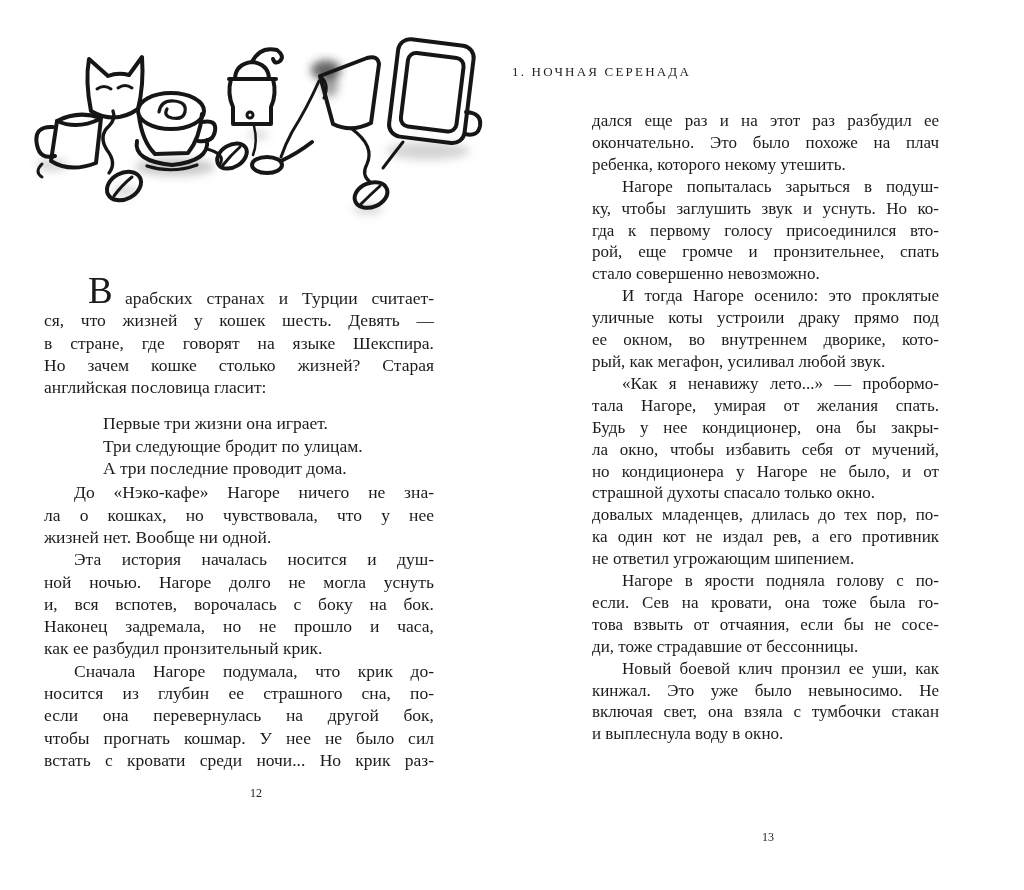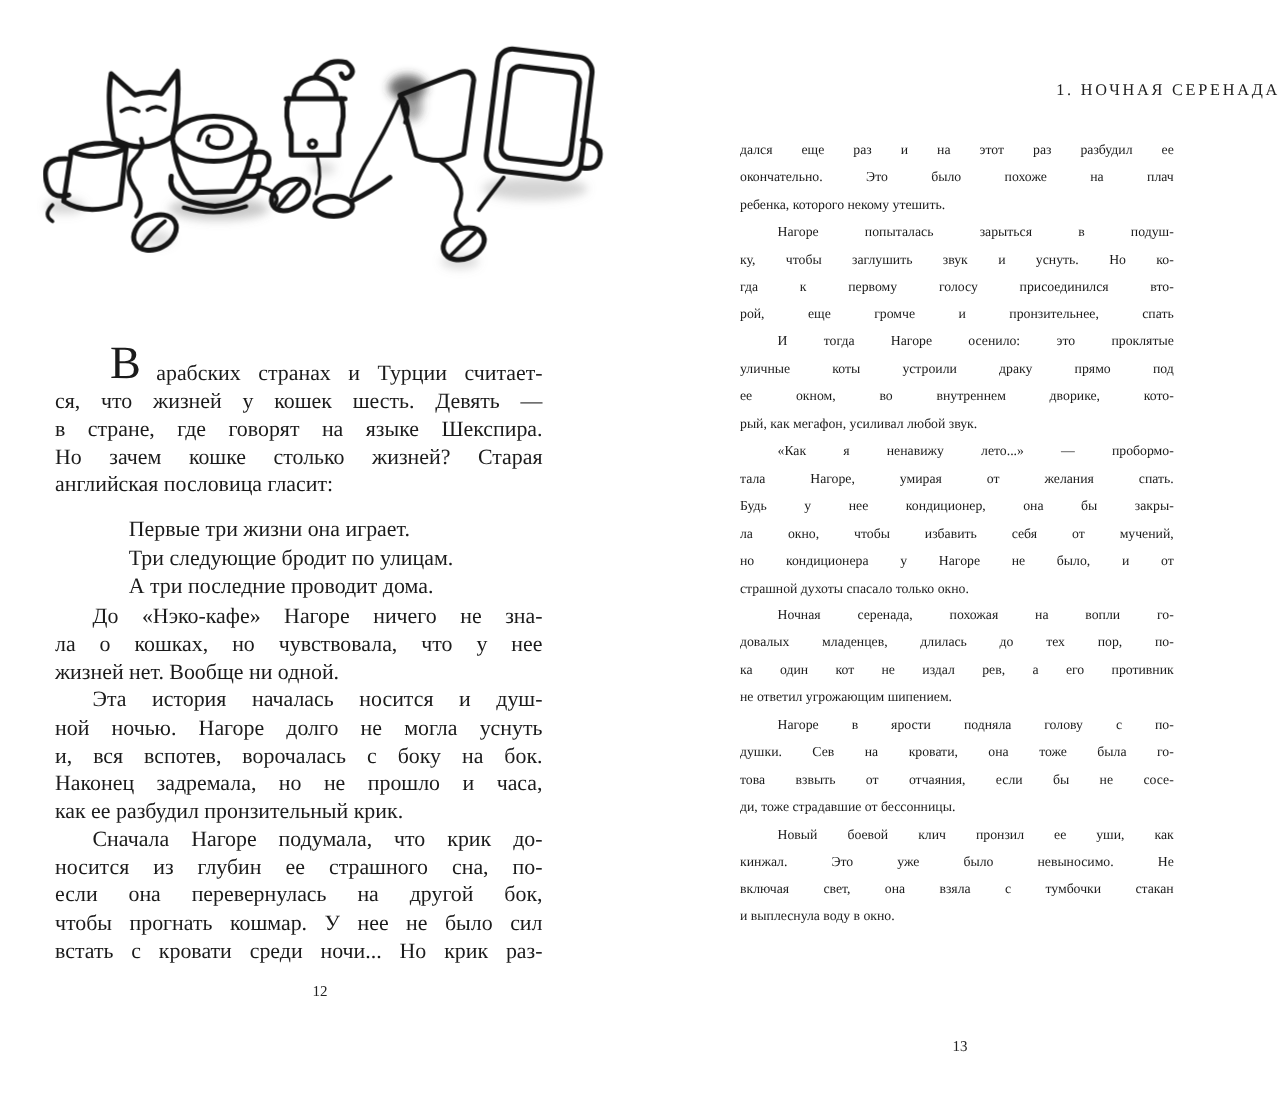--- a/index.html
+++ b/index.html
@@ -14,39 +14,39 @@
   }
   .page { position:absolute; top:0; height:100%; }
   .page-left  { left:0;   width:512px; }
   .page-right { left:512px; width:512px; }
 
   .illustration { position:absolute; left:30px; top:14px; width:488px; height:224px; }
   .illustration svg { width:100%; height:100%; }
 
   .text-block { position:absolute; }
   .page-left  .text-block { left:44px; top:287px; width:390px; font-size:17.5px; line-height:22.3px; }
-  .page-right .text-block { left:80px; top:110px; width:347px; font-size:11px; line-height:21.9px; }
+  .page-right .text-block { left:80px; top:110px; width:347px; font-size:17px; line-height:21.9px; }
 
   .line { text-align: justify; text-align-last: justify; }
   .line.last { text-align-last: left; }
   .para.full-last .line.last { text-align-last: justify; }
   .para.indent .line.first { text-indent: 30px; }
 
   .para.opening .line.first { padding-left: 81px; }
   .initial {
     position:absolute; left:44px; top:-15px;
     font-size:37px; line-height:37px; letter-spacing:1px;
   }
 
   .verse { margin:14px 0 2px 59px; }
   .verse .line { text-align:left; text-align-last:left; }
 
   .chapter-header {
     position:absolute; top:64px; left:0; width:100%;
-    text-align:right;
+    text-align:left;
     font-size:13px; letter-spacing:2.2px;
     color:#222;
   }
   .pagenum {
     position:absolute; left:0; width:100%;
     text-align:center; font-size:12px; color:#222;
   }
   .page-left  .pagenum { top:786px; }
   .page-right .pagenum { top:787px;margin-top:43px; }
 </style>
@@ -197,44 +197,44 @@
       <div class="para">
           <div class="line first">дался еще раз и на этот раз разбудил ее</div>
           <div class="line">окончательно. Это было похоже на плач</div>
           <div class="line last">ребенка, которого некому утешить.</div>
         </div>
       <div class="para indent">
           <div class="line first">Нагоре попыталась зарыться в подуш-</div>
           <div class="line">ку, чтобы заглушить звук и уснуть. Но ко-</div>
           <div class="line">гда к первому голосу присоединился вто-</div>
           <div class="line">рой, еще громче и пронзительнее, спать</div>
+          <div class="line last">стало совершенно невозможно.</div>
         </div>
       <div class="para indent">
           <div class="line first">И тогда Нагоре осенило: это проклятые</div>
           <div class="line">уличные коты устроили драку прямо под</div>
           <div class="line">ее окном, во внутреннем дворике, кото-</div>
           <div class="line last">рый, как мегафон, усиливал любой звук.</div>
         </div>
       <div class="para indent">
           <div class="line first">«Как я ненавижу лето...» — пробормо-</div>
           <div class="line">тала Нагоре, умирая от желания спать.</div>
           <div class="line">Будь у нее кондиционер, она бы закры-</div>
           <div class="line">ла окно, чтобы избавить себя от мучений,</div>
           <div class="line">но кондиционера у Нагоре не было, и от</div>
           <div class="line last">страшной духоты спасало только окно.</div>
         </div>
       <div class="para indent">
-          <div class="line first">Ночная серенада, похожая на вопли го-</div>
           <div class="line">довалых младенцев, длилась до тех пор, по-</div>
           <div class="line">ка один кот не издал рев, а его противник</div>
           <div class="line last">не ответил угрожающим шипением.</div>
         </div>
       <div class="para indent">
           <div class="line first">Нагоре в ярости подняла голову с по-</div>
-          <div class="line">душки. Сев на кровати, она тоже была го-</div>
+          <div class="line">если. Сев на кровати, она тоже была го-</div>
           <div class="line">това взвыть от отчаяния, если бы не сосе-</div>
           <div class="line last">ди, тоже страдавшие от бессонницы.</div>
         </div>
       <div class="para indent">
           <div class="line first">Новый боевой клич пронзил ее уши, как</div>
           <div class="line">кинжал. Это уже было невыносимо. Не</div>
           <div class="line">включая свет, она взяла с тумбочки стакан</div>
           <div class="line last">и выплеснула воду в окно.</div>
         </div>
     </div>

